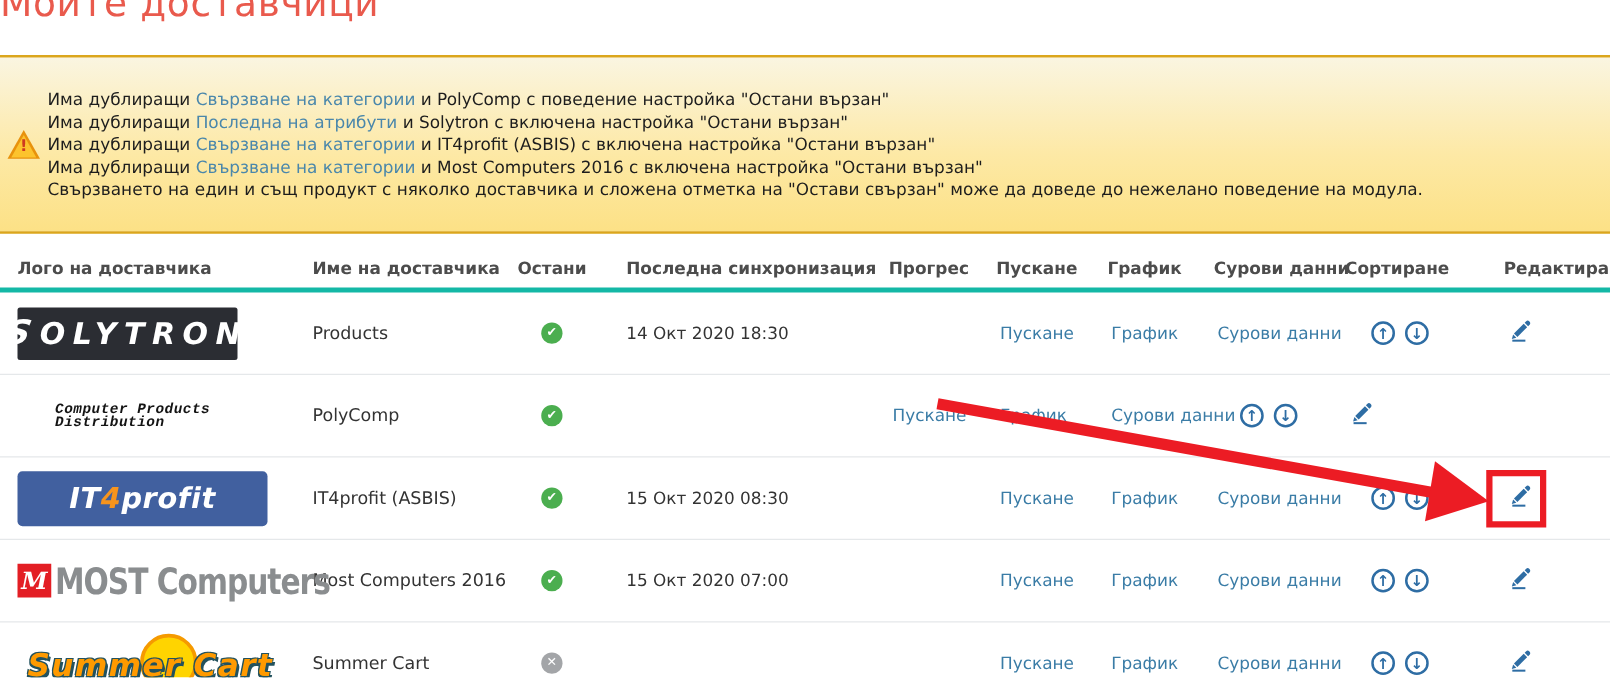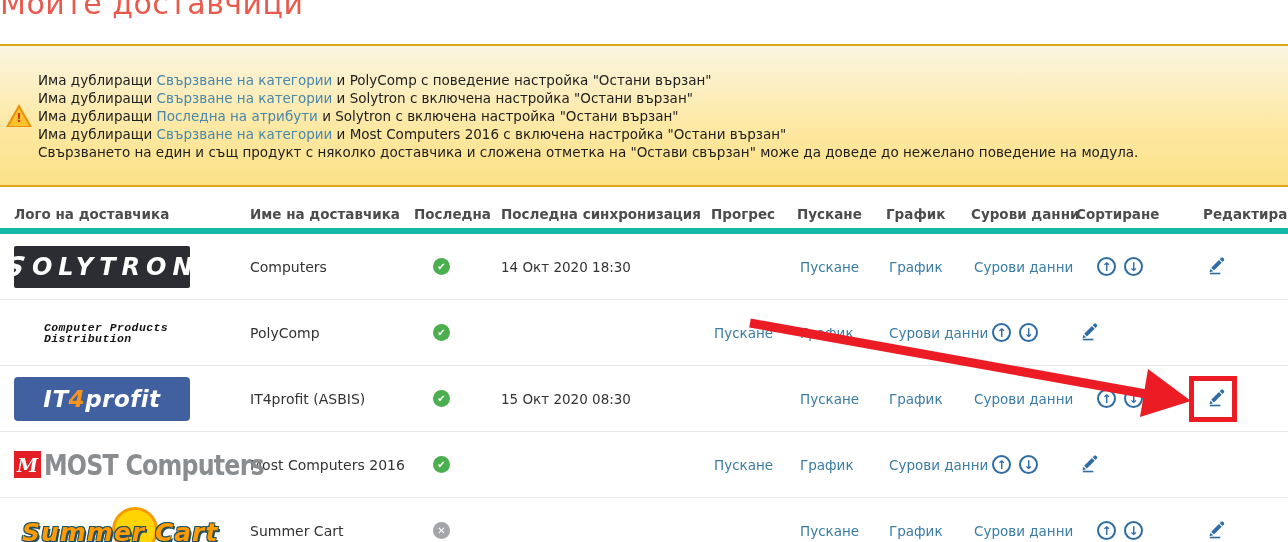--- a/index.html
+++ b/index.html
@@ -26,21 +26,21 @@
                       border-bottom:18px solid #fcc32d; }
   .warn-tri .bang { position:absolute; left:0; top:6px; width:26px; text-align:center;
                     color:#cf3a1f; font-weight:bold; font-size:13px; line-height:16px; }
   .warn-lines { font-size:13.5px; color:#1d1d1d; line-height:18px; }
   .warn-line a { color:#4a87ab; text-decoration:none; cursor:pointer; }
 
   
   .table { position:absolute; top:200px; left:0; width:1288px; }
   .thead, .trow { display:grid; padding-left:14px; align-items:center;
                   grid-template-columns:236px 164px 87px 210px 86px 89px 85px 105px 127px 1fr; }
-  .thead { height:34px; border-bottom:6px solid #14b8a6; }
+  .thead { height:34px; border-bottom:4px solid #14b8a6; }
   .thead .hcell { font-size:13.5px; font-weight:bold; color:#4c4c4c; white-space:nowrap; }
   .trow { height:66px; border-bottom:1px solid #e5e8ea; }
   .cell { font-size:13.5px; color:#333; }
   .name-cell { font-size:14px; }
   .lnk { color:#3a7ca6; text-decoration:none; cursor:pointer; padding-left:3px; white-space:nowrap; }
 
   .status { width:17px; height:17px; border-radius:50%; margin-left:19px; color:#fff;
             display:flex; align-items:center; justify-content:center; font-size:10px; }
   .status.ok { background:#4bae4f; }
   .status.off { background:#a3a5a8; }
@@ -59,21 +59,21 @@
   .sol-s { font-size:27px; transform:skewX(-12deg); margin-right:7px; }
   .sol-txt { font-size:24px; letter-spacing:6px; }
 
   .logo-polycomp { margin-left:30px; line-height:1; }
   .pc-row1 { font-family:"Liberation Serif","DejaVu Serif",serif; font-weight:bold;
              color:#c41e25; font-size:26px; font-variant:small-caps; letter-spacing:1px; }
   .pc-reg { color:#000; font-size:10px; vertical-align:super; font-variant:normal; }
   .pc-sub { font-family:Liberation Mono, monospace; font-style:italic; font-weight:bold;
             font-size:11.5px; color:#141414; margin-top:1px; letter-spacing:.4px; }
 
-  .logo-it4profit { width:176px; height:44px; background:#41609f; border-radius:4px;
+  .logo-it4profit { width:200px; height:44px; background:#41609f; border-radius:4px;
                     display:flex; align-items:center; justify-content:center;
                     font-style:italic; font-weight:bold; font-size:23px; letter-spacing:.5px; }
   .it-w { color:#fff; } .it-4 { color:#f7941d; }
 
   .logo-most { display:flex; align-items:center; gap:3px; }
   .most-badge { width:27px; height:27px; background:#e31e24; color:#fff; flex:0 0 27px;
                 display:flex; align-items:center; justify-content:center;
                 font-family:"DejaVu Serif","Liberation Serif",serif;
                 font-style:italic; font-weight:bold; font-size:19px; }
   .most-txt { color:#8a8d8f; font-weight:bold; font-size:29px; letter-spacing:-1px;
@@ -103,49 +103,49 @@
   <div class="warnbox">
     <div class="warn-icon-wrap">
       <span class="warn-tri">
         <span class="tri"></span>
           <span class="tri-in"></span>
         <span class="bang">!</span>
       </span>
     </div>
     <div class="warn-lines">
       <div class="warn-line"><span>Има дублиращи </span><a>Свързване на категории</a><span> и PolyComp с поведение настройка "Остани вързан"</span></div>
-      <div class="warn-line"><span>Има дублиращи </span><a>Свързване на категории</a><span> и Solytron с включена настройка "Остани вързан"</span></div>
       <div class="warn-line"><span>Има дублиращи </span><a>Последна на атрибути</a><span> и Solytron с включена настройка "Остани вързан"</span></div>
+      <div class="warn-line"><span>Има дублиращи </span><a>Свързване на категории</a><span> и IT4profit (ASBIS) с включена настройка "Остани вързан"</span></div>
       <div class="warn-line"><span>Има дублиращи </span><a>Свързване на категории</a><span> и Most Computers 2016 с включена настройка "Остани вързан"</span></div>
       <div class="warn-line"><span>Свързването на един и същ продукт с няколко доставчика и сложена отметка на "Остави свързан" може да доведе до нежелано поведение на модула.</span></div>
     </div>
   </div>
 
   <div class="table">
     <div class="thead">
       <span class="hcell">Лого на доставчика</span>
       <span class="hcell">Име на доставчика</span>
-      <span class="hcell">Последна</span>
+      <span class="hcell">Остани</span>
       <span class="hcell">Последна синхронизация</span>
       <span class="hcell">Прогрес</span>
       <span class="hcell">Пускане</span>
       <span class="hcell">График</span>
       <span class="hcell">Сурови данни</span>
       <span class="hcell">Сортиране</span>
       <span class="hcell">Редактирай</span>
     </div>
 
     <div class="trow">
       <div class="cell">
         <div class="logo-solytron">
           <span class="sol-s">S</span>
           <span class="sol-txt">OLYTRON</span>
         </div>
       </div>
-      <div class="cell name-cell">Computers</div>
+      <div class="cell name-cell">Products</div>
       <div class="cell">
           <span class="status ok">✔</span>
         </div>
       <div class="cell">14 Окт 2020 18:30</div>
       <div class="cell"></div>
       <div class="cell"><a class="lnk">Пускане</a></div>
       <div class="cell"><a class="lnk">График</a></div>
       <div class="cell"><a class="lnk">Сурови данни</a></div>
       <div class="cell sort-cell">
         <span class="sorticon">↑</span>
@@ -230,20 +230,21 @@
       <div class="cell">
         <div class="logo-most">
           <span class="most-badge">M</span>
           <span class="most-txt">MOST Computers</span>
         </div>
       </div>
       <div class="cell name-cell">Most Computers 2016</div>
       <div class="cell">
           <span class="status ok">✔</span>
         </div>
+      <div class="cell">15 Окт 2020 07:00</div>
       <div class="cell"></div>
       <div class="cell"><a class="lnk">Пускане</a></div>
       <div class="cell"><a class="lnk">График</a></div>
       <div class="cell"><a class="lnk">Сурови данни</a></div>
       <div class="cell sort-cell">
         <span class="sorticon">↑</span>
         <span class="sorticon">↓</span>
       </div>
       <div class="cell edit-cell">
         <span class="pencil">

